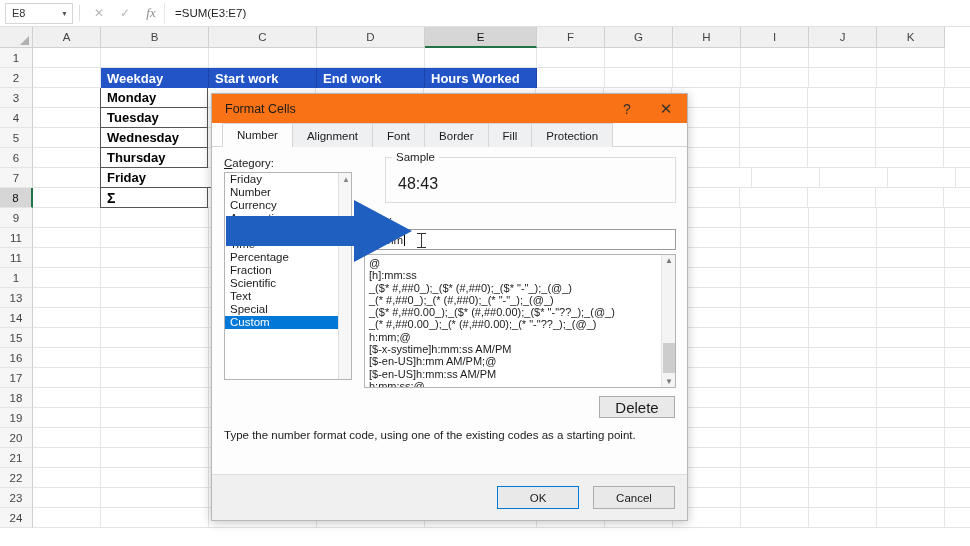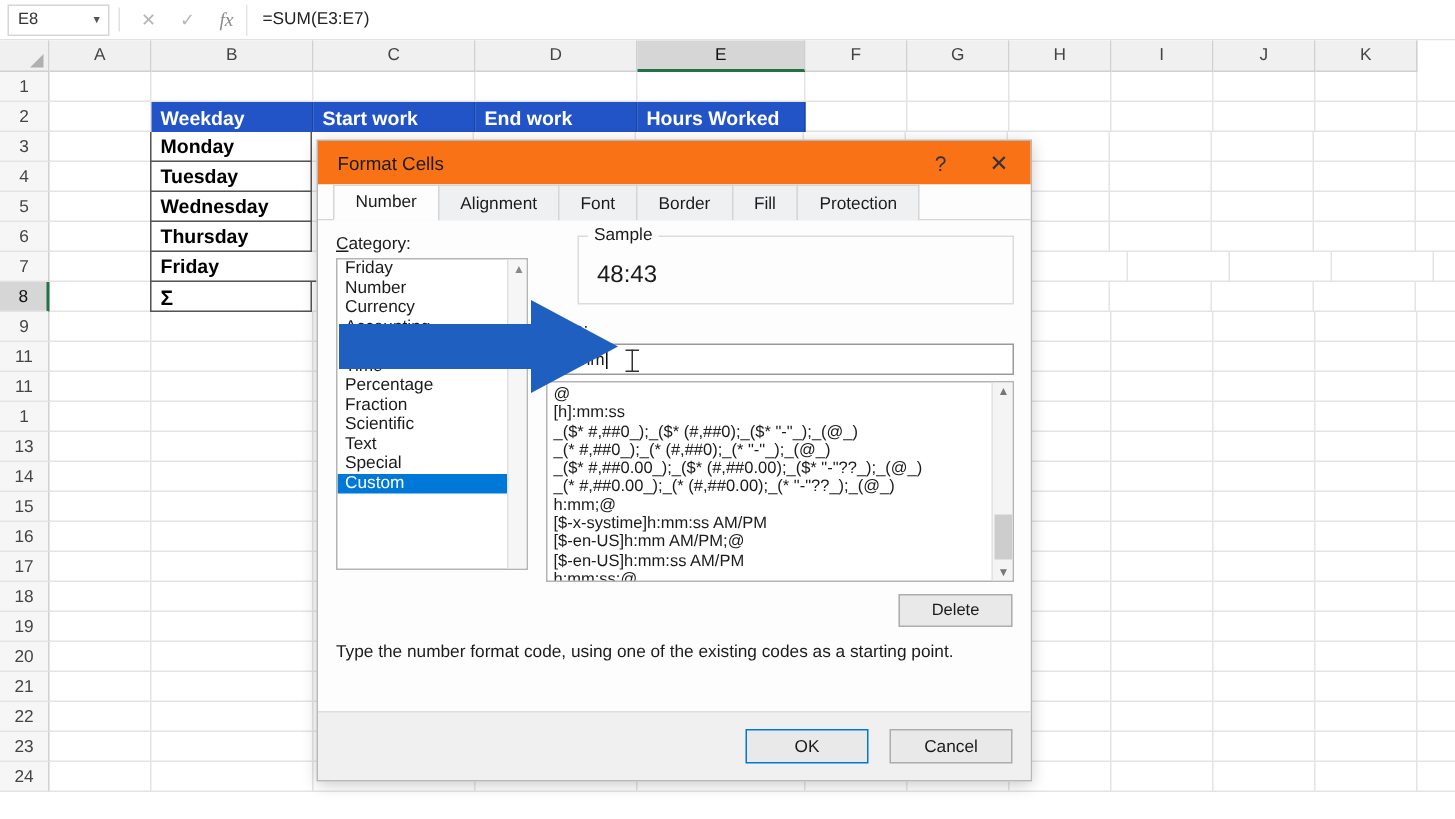--- a/index.html
+++ b/index.html
@@ -170,21 +170,21 @@
   .tl-item { height:12.3px; line-height:12.3px; padding-left:4px; font-size:11px; color:#1b1b1b; white-space:nowrap; }
   .tl-scroll { position:absolute; right:0; top:0; width:14px; height:100%; background:#f4f4f4; border-left:1px solid #e3e3e3;}
   .tl-scroll .arr { position:absolute; left:3px; font-size:8px; color:#777; }
   .tl-scroll .arr.up { top:1px; } .tl-scroll .arr.dn { bottom:1px; }
   .tl-thumb { position:absolute; left:1px; width:12px; top:88px; height:30px; background:#cdcdcd; }
 
   .delete-btn {
     position:absolute; right:12px; top:249px; width:76px; height:22px;
     border:1px solid #adadad; background:#e9e9e9;
     display:flex; align-items:center; justify-content:center;
-    font-size:11px; color:#1b1b1b;
+    font-size:15px; color:#1b1b1b;
   }
   .hint { position:absolute; left:12px; top:282px; width:450px; font-size:11.5px; color:#1b1b1b; }
 
   .dlg-footer {
     position:absolute; left:0; bottom:0; width:100%; height:46px;
     background:#f0f0f0; border-top:1px solid #dddddd;
     display:flex; align-items:center; justify-content:flex-end; padding-right:12px;
   }
   .ok-btn, .cancel-btn {
     width:82px; height:23px; display:flex; align-items:center; justify-content:center;

